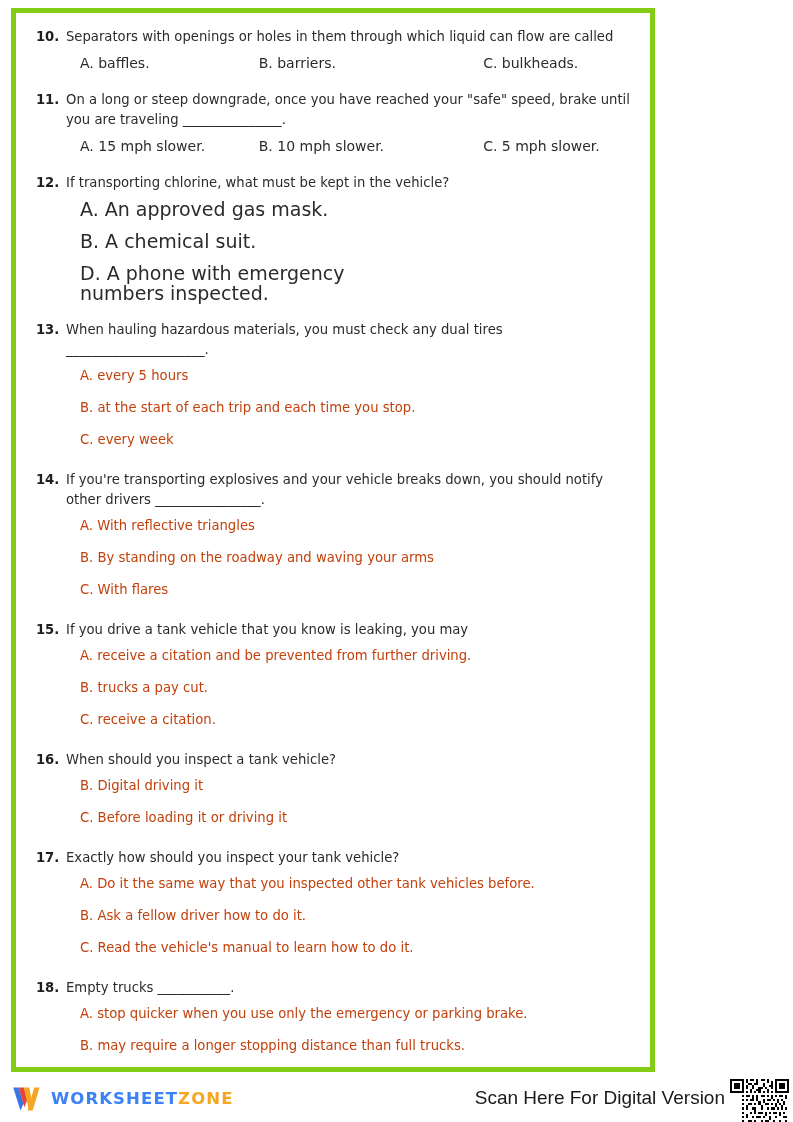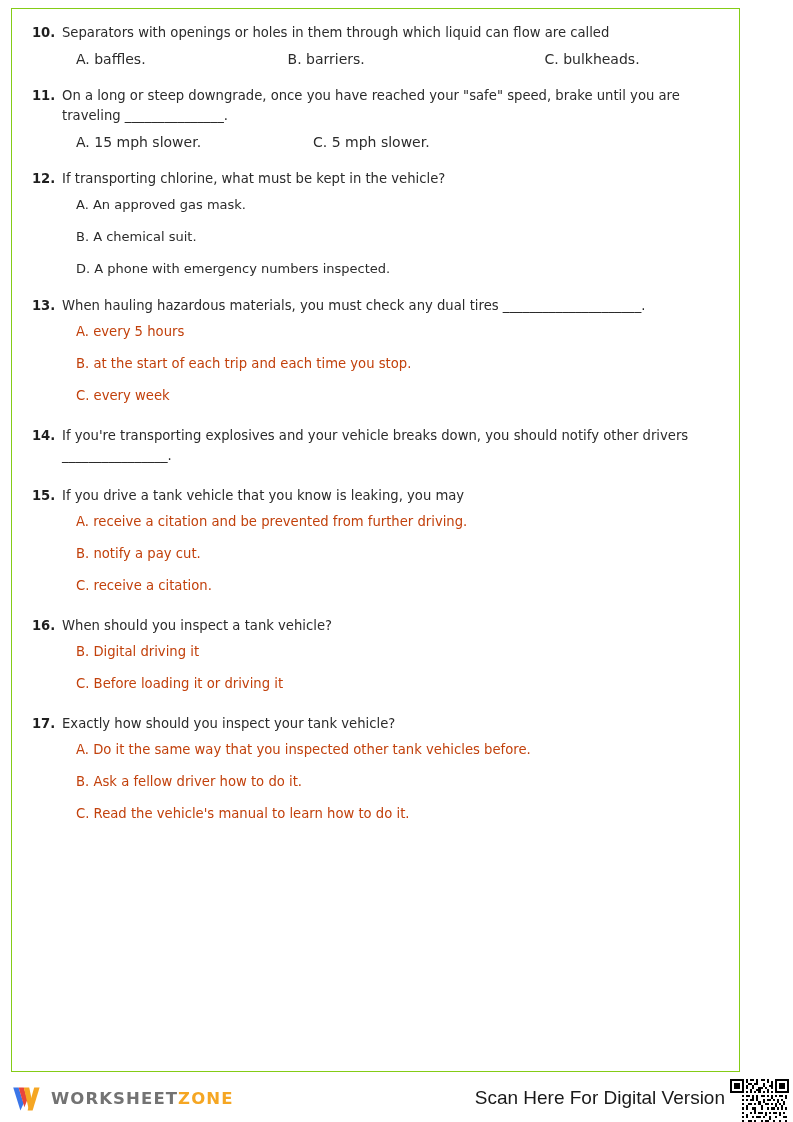--- a/index.html
+++ b/index.html
@@ -23,24 +23,24 @@
     width: 793px;
     height: 1122px;
     box-sizing: border-box;
   }
 
   
   .sheet {
     position: absolute;
     left: 11px;
     top: 8px;
-    width: 729px;
+    width: 644px;
     height: 1064px;
     box-sizing: border-box;
-    border: 1px solid #84cc16;
+    border: 5px solid #84cc16;
     background: #ffffff;
     padding: 14px 16px 10px 16px;
   }
 
   .qlist {
     margin: 0;
     padding: 0;
     list-style: none;
   }
 
@@ -94,21 +94,21 @@
   .opts-row3 .opt:nth-child(3) { width: 200px; margin-left: 48px; }
 
   
   .opts-grid2 {
     display: flex;
     flex-wrap: wrap;
     padding-left: 14px;
   }
   .opts-grid2 .opt {
     width: 352px;
-    font-size: 13px;
+    font-size: 19px;
     line-height: 20px;
     color: #2b2b2b;
     margin-bottom: 12px;
   }
   .opts-grid2 .opt:nth-child(n+3) { margin-bottom: 0; }
 
   .q-gap-lg { margin-bottom: 20px; }
   .q-gap-md { margin-bottom: 17px; }
 
   
@@ -135,21 +135,21 @@
     flex: none;
   }
   .brand-text {
     font-family: "DejaVu Sans", "Liberation Sans", sans-serif;
     font-weight: bold;
     font-size: 16.5px;
     letter-spacing: 1.1px;
     line-height: 1;
     white-space: nowrap;
   }
-  .brand-worksheet { color: #737373; }
+  .brand-worksheet { color: #3b82f6; }
   .brand-zone { color: #f5a623; }
 
   .scan {
     position: absolute;
     right: 68px;
     top: 8px;
     font-family: "Liberation Sans", sans-serif;
     font-size: 19px;
     line-height: 32px;
     color: #191919;
@@ -179,20 +179,21 @@
             <div class="opt">A. baffles.</div>
             <div class="opt">B. barriers.</div>
             <div class="opt">C. bulkheads.</div>
           </div>
         </div>
         <div class="question q-gap-md">
           <div class="qnum">11.</div>
           <div class="qtext">On a long or steep downgrade, once you have reached your "safe" speed, brake until you are traveling _______________.</div>
           <div class="opts-row3">
             <div class="opt">A. 15 mph slower.</div>
+            <div class="opt">B. 10 mph slower.</div>
             <div class="opt">C. 5 mph slower.</div>
           </div>
         </div>
         <div class="question q-gap-md">
           <div class="qnum">12.</div>
           <div class="qtext">If transporting chlorine, what must be kept in the vehicle?</div>
           <div class="opts-grid2">
             <div class="opt">A. An approved gas mask.</div>
             <div class="opt">B.  A chemical suit.</div>
             <div class="opt">D. A phone with emergency numbers inspected.</div>
@@ -203,45 +204,58 @@
           <div class="qtext">When hauling hazardous materials, you must check any dual tires _____________________.</div>
           <div class="opts-stack">
             <div class="opt">A. every 5 hours</div>
             <div class="opt">B.  at the start of each trip and each time you stop.</div>
             <div class="opt">C. every week</div>
           </div>
         </div>
         <div class="question q-gap-lg">
           <div class="qnum">14.</div>
           <div class="qtext">If you're transporting explosives and your vehicle breaks down, you should notify other drivers ________________.</div>
+          <div class="opts-stack">
+            <div class="opt">A. With reflective triangles</div>
+            <div class="opt">B. By standing on the roadway and waving your arms</div>
+            <div class="opt">C. With flares</div>
+          </div>
         </div>
         <div class="question q-gap-lg">
           <div class="qnum">15.</div>
           <div class="qtext">If you drive a tank vehicle that you know is leaking, you may</div>
           <div class="opts-stack">
             <div class="opt">A. receive a citation and be prevented from further driving.</div>
-            <div class="opt">B.  notify a pay cut.</div>
+            <div class="opt">B.  trucks a pay cut.</div>
             <div class="opt">C. receive a citation.</div>
           </div>
         </div>
         <div class="question q-gap-lg">
           <div class="qnum">16.</div>
           <div class="qtext">When should you inspect a tank vehicle?</div>
           <div class="opts-stack">
             <div class="opt">B. Digital driving it</div>
             <div class="opt">C. Before loading it or driving it</div>
           </div>
         </div>
         <div class="question q-gap-lg">
           <div class="qnum">17.</div>
           <div class="qtext">Exactly how should you inspect your tank vehicle?</div>
           <div class="opts-stack">
             <div class="opt">A. Do it the same way that you inspected other tank vehicles before.</div>
             <div class="opt">B.  Ask a fellow driver how to do it.</div>
             <div class="opt">C. Read the vehicle's manual to learn how to do it.</div>
+          </div>
+        </div>
+        <div class="question q-gap-lg">
+          <div class="qnum">18.</div>
+          <div class="qtext">Empty trucks ___________.</div>
+          <div class="opts-stack">
+            <div class="opt">A. stop quicker when you use only the emergency or parking brake.</div>
+            <div class="opt">B.  may require a longer stopping distance than full trucks.</div>
           </div>
         </div>
       </div>
   </div>
 
   <div class="footer">
 
     <div class="brand">
       <svg class="brand-mark" viewBox="0 0 30 26">
         <path d="M1.2 1.6 L6.6 1.6 L11.6 17.6 L8.4 24.4 L1.2 1.6 Z" fill="#3b76e8"></path>

